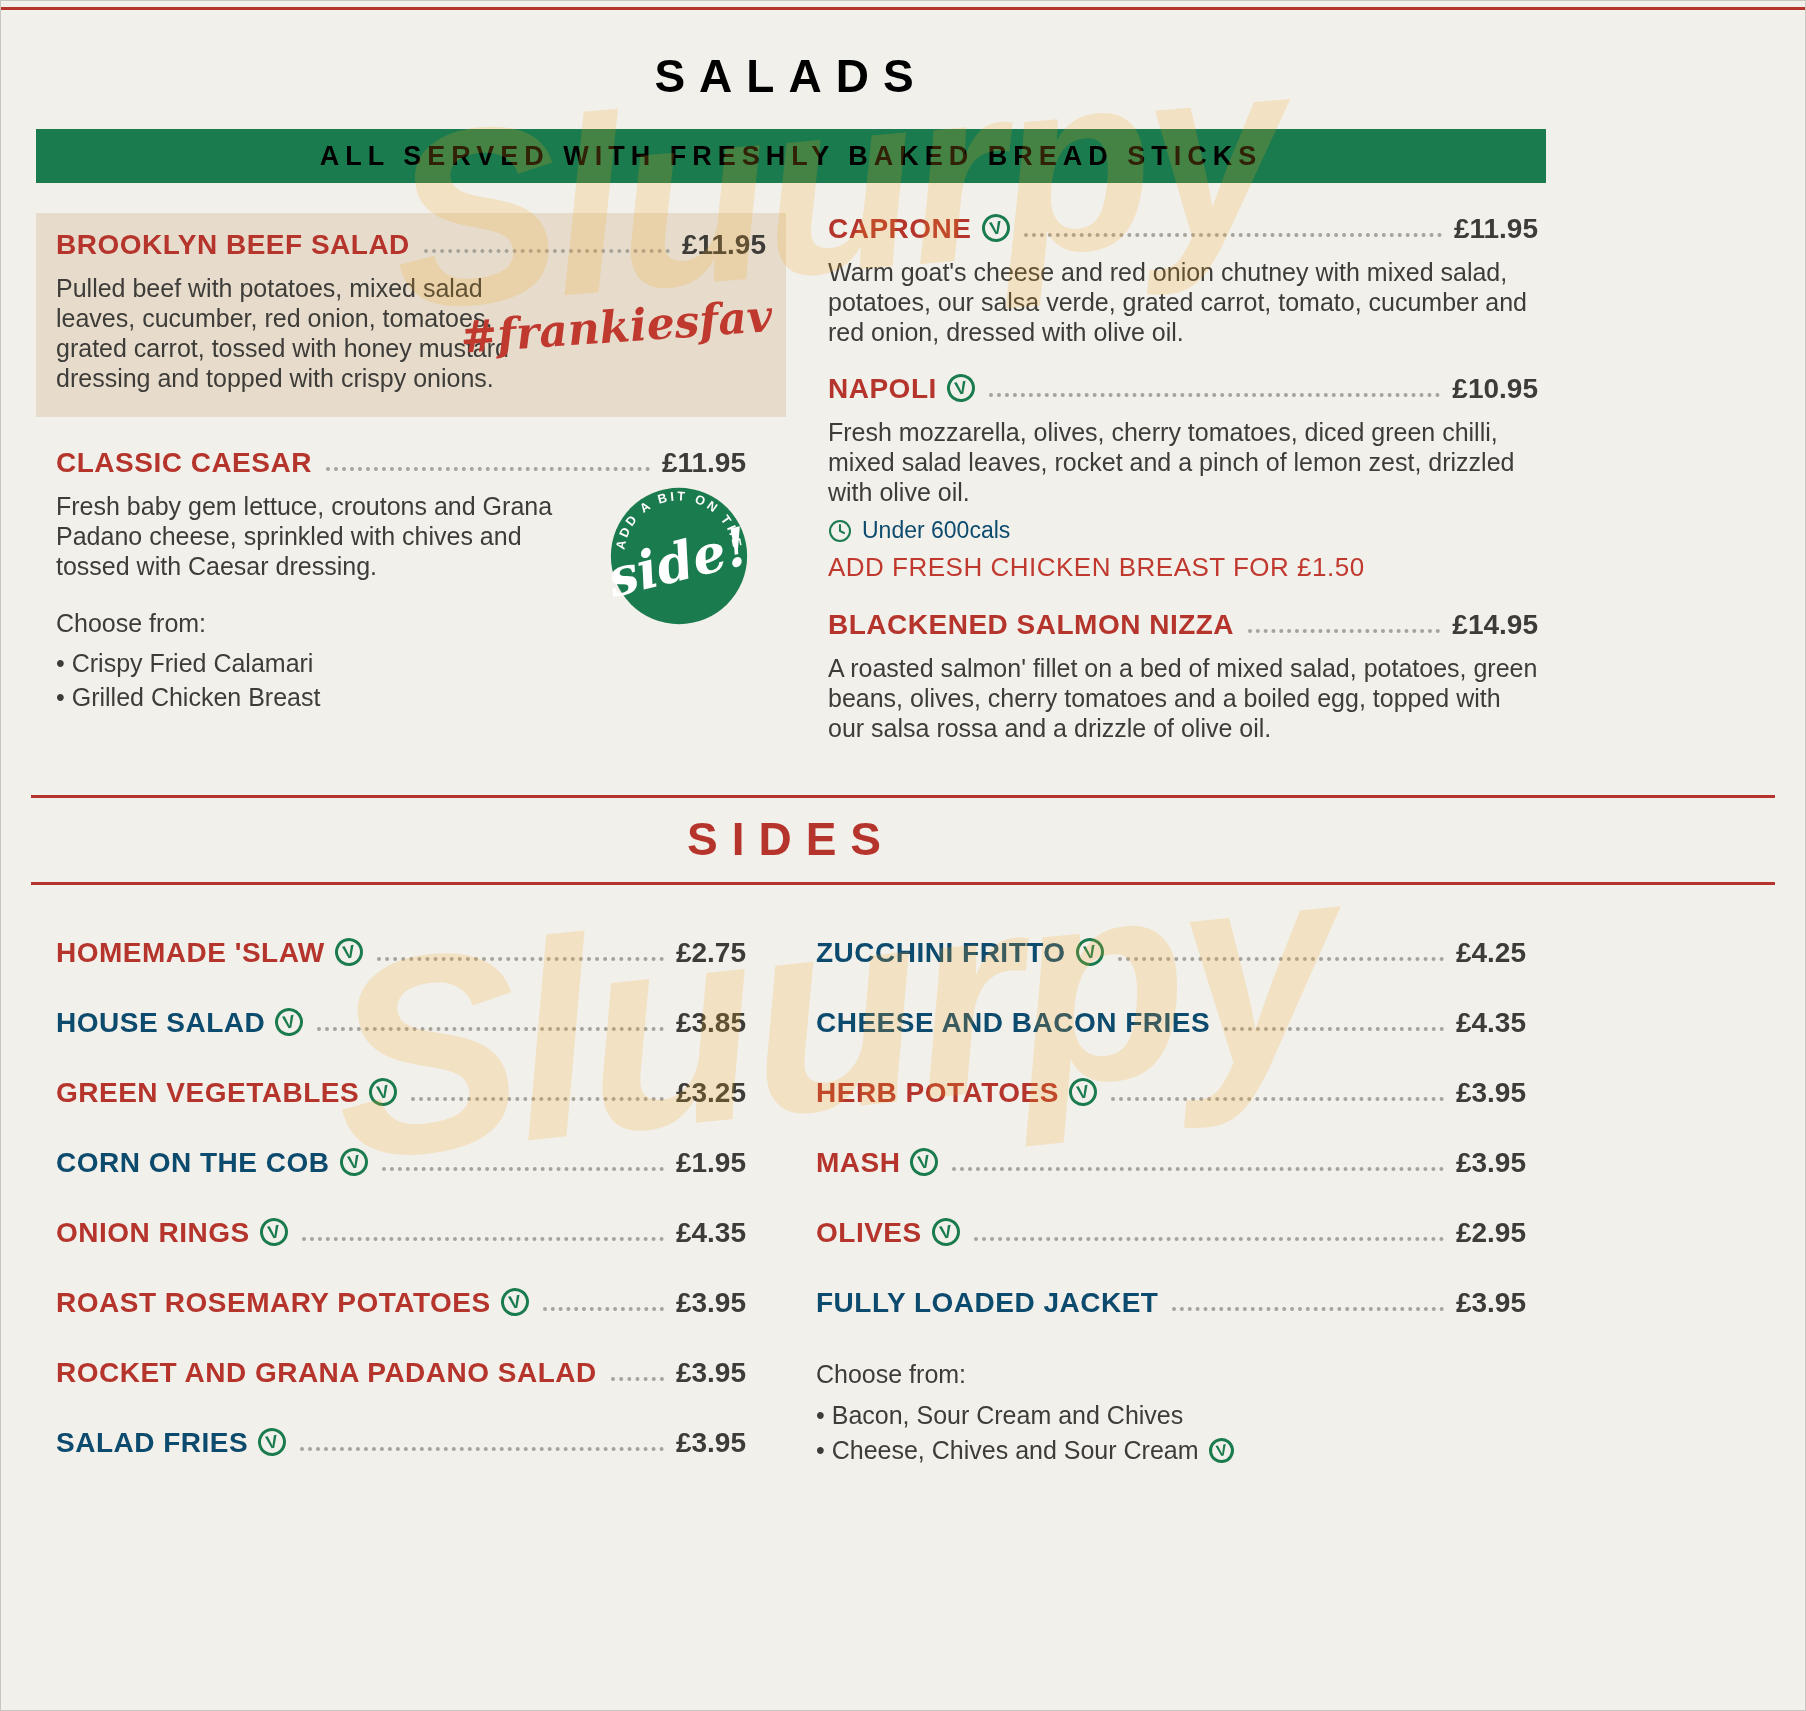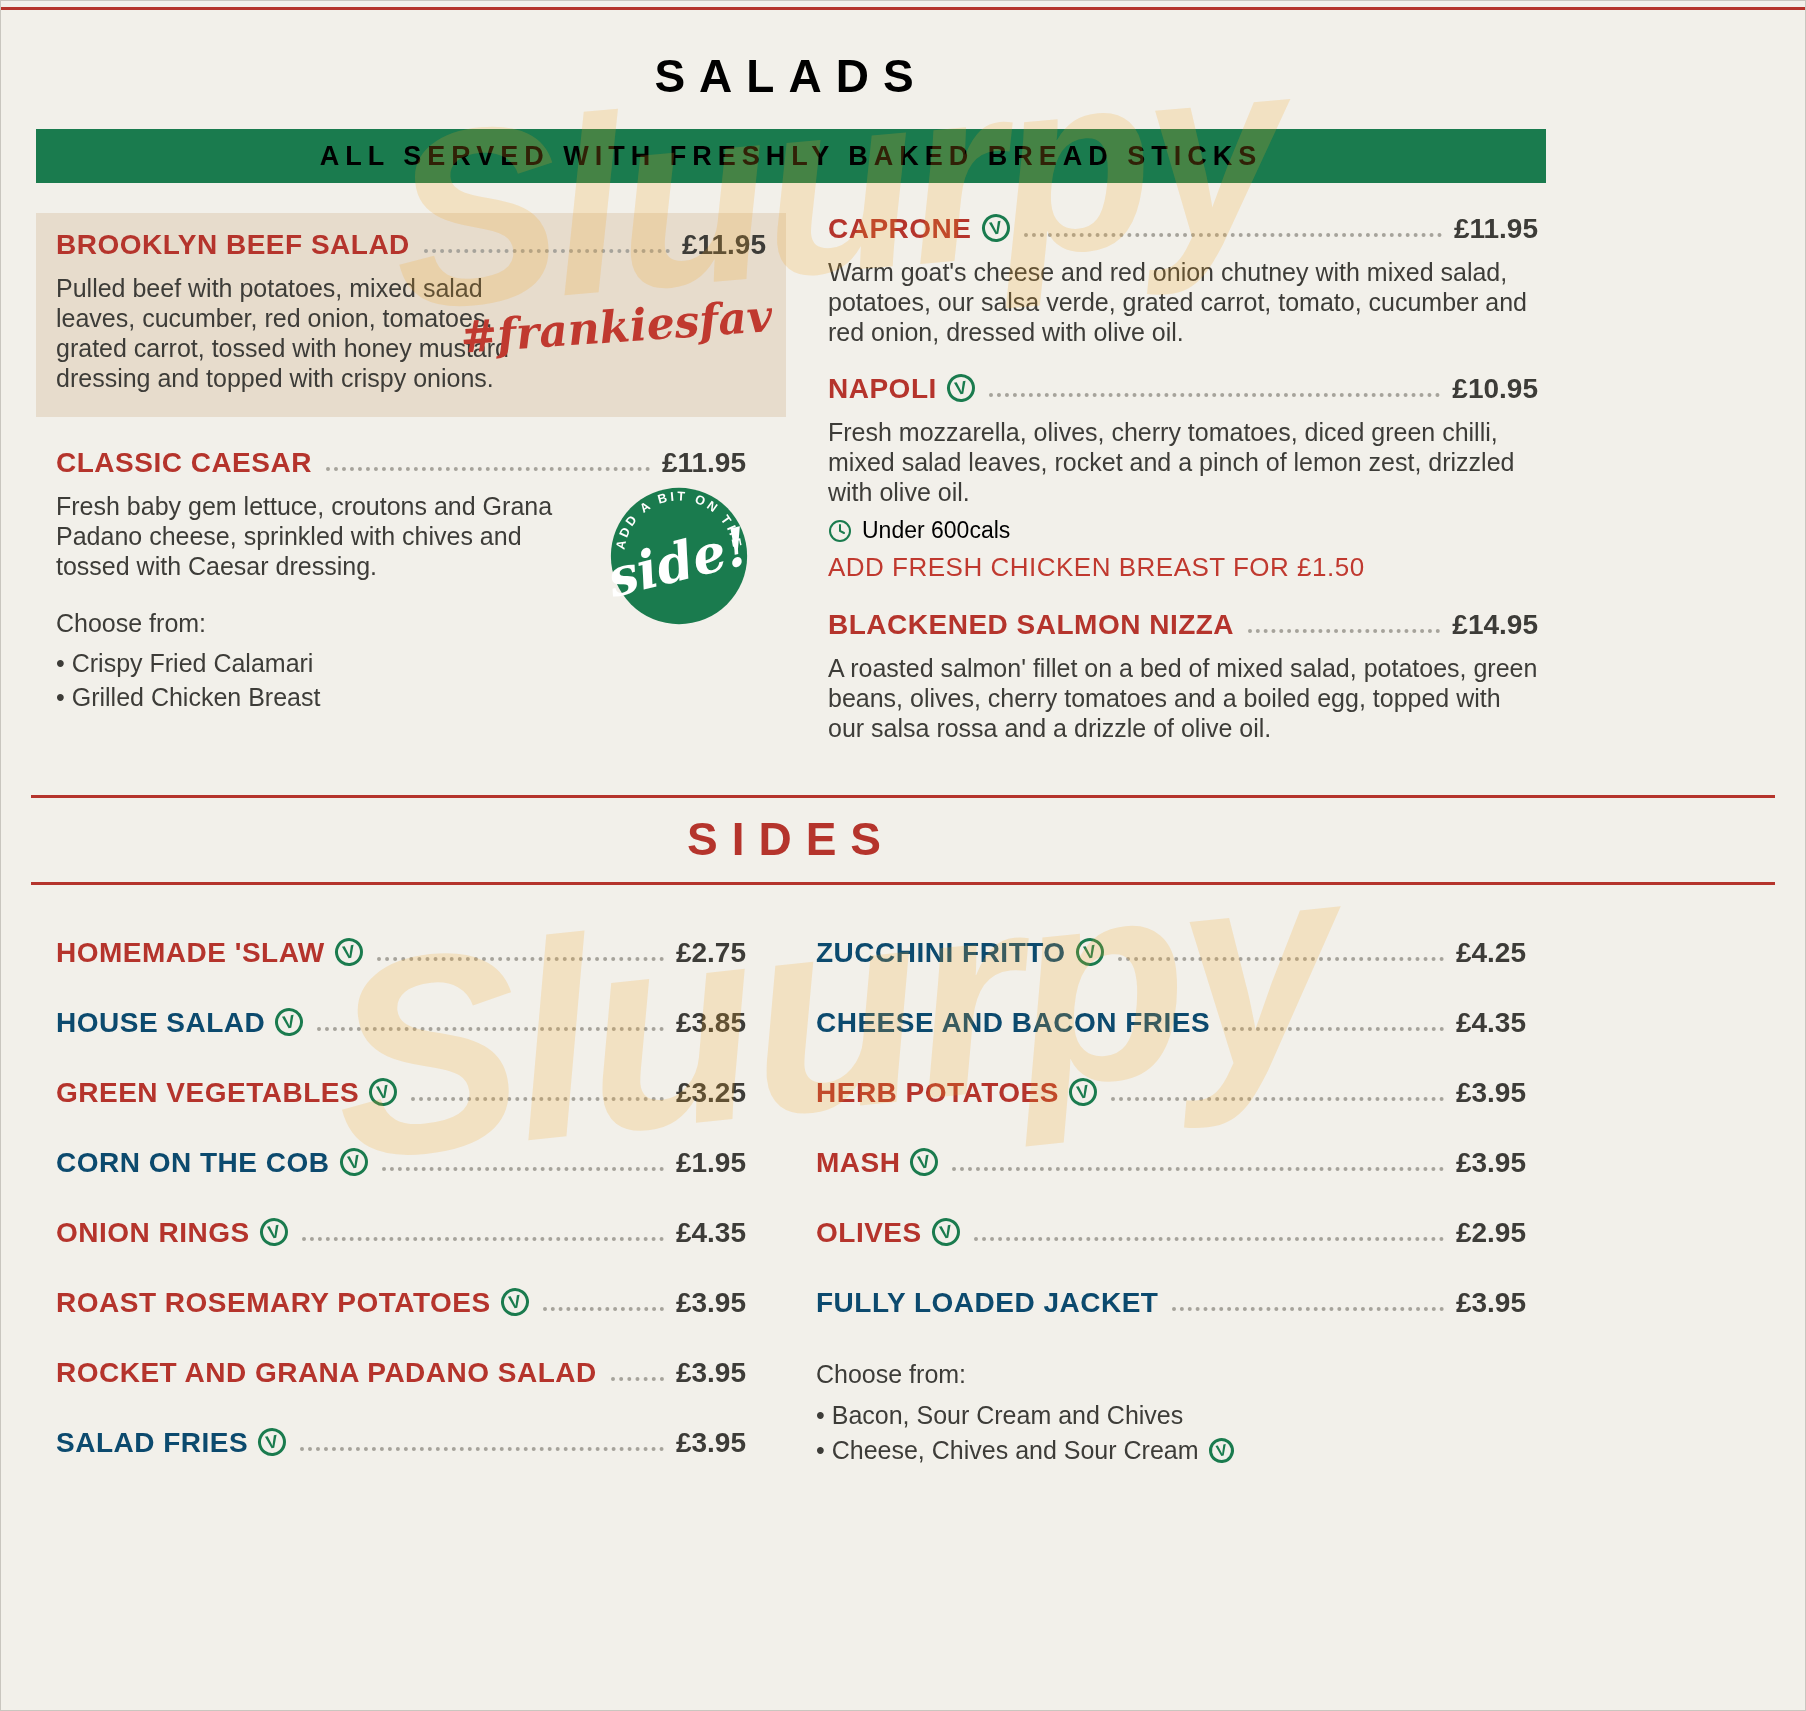--- a/index.html
+++ b/index.html
@@ -56,21 +56,21 @@
   .choose-label{margin-bottom:6px;}
   .opt::before{content:"• ";}
   .opt{display:block;}
   .opt-row{display:flex;align-items:center;}
   .side-badge{position:absolute;right:-6px;top:36px;width:146px;height:146px;}
   .arc-text{font-size:13px;font-weight:bold;letter-spacing:3px;fill:#fff;font-family:"Liberation Sans",sans-serif;}
   .side-word{font-size:54px;font-style:italic;font-weight:bold;fill:#fff;font-family:"DejaVu Serif",serif;}
   .ritem{margin-bottom:26px;}
   .cal-row{display:flex;align-items:center;margin-top:10px;}
   .clock-svg{width:24px;height:24px;margin-right:10px;flex:0 0 auto;}
-  .cal-text{color:#000000;font-size:23px;}
+  .cal-text{color:#0c4a6e;font-size:23px;}
   .add-note{color:#c0392f;font-size:26px;margin-top:8px;letter-spacing:0.5px;}
   .rule{height:3px;background:#b5342c;margin:26px 30px 0;}
   .rule2{margin-top:0;}
   .sides-cols{display:flex;margin-top:52px;padding-left:20px;}
   .srow{display:flex;align-items:flex-end;margin-bottom:38px;}
   .jacket-extra{margin-top:4px;font-size:25px;line-height:1.4;}
   .watermark{
     position:absolute;pointer-events:none;z-index:5;
     font-style:italic;font-weight:bold;letter-spacing:-6px;
     color:rgba(245,166,35,0.20);

